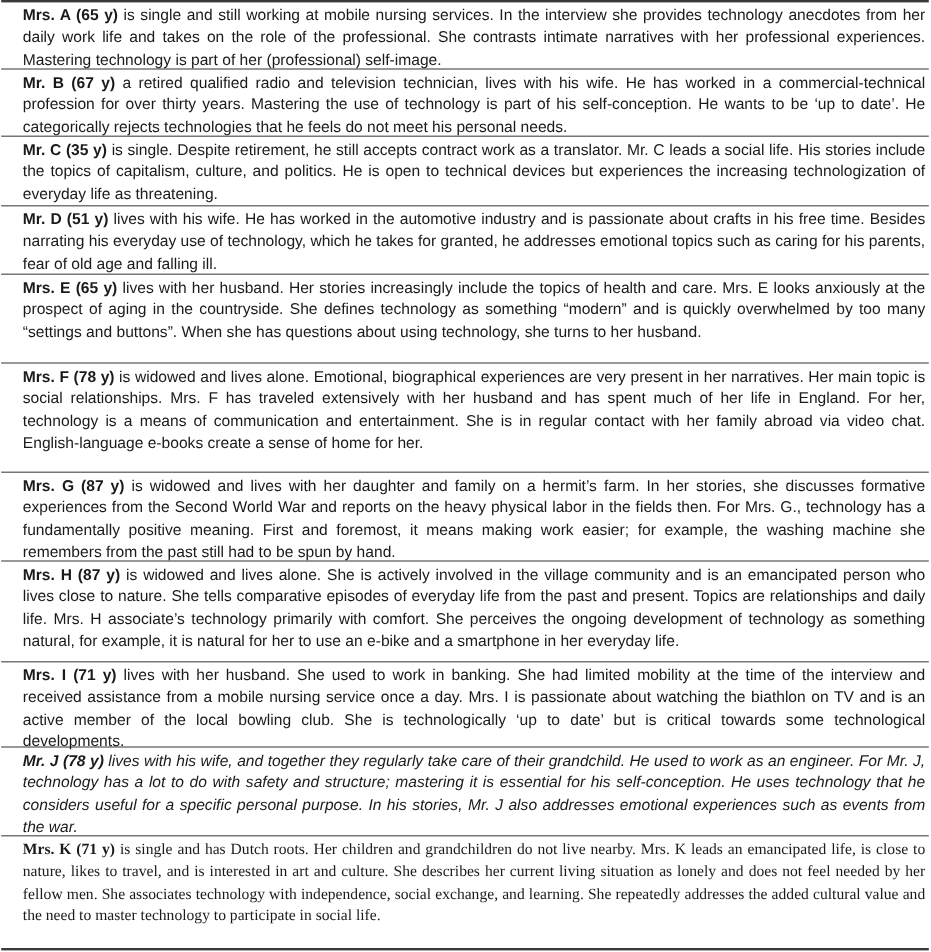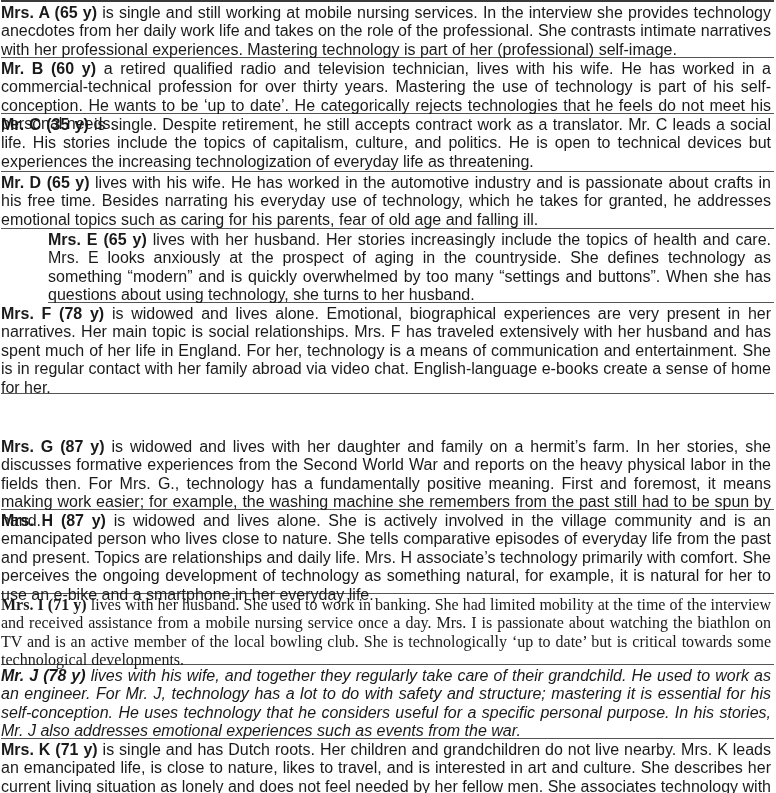--- a/index.html
+++ b/index.html
@@ -15,62 +15,63 @@
       color: #1a1a1a;
     }
     .table {
       width: 773px;
       margin-left: 1px;
       border-top: 2px solid #3a3a3a;
       border-bottom: 2px solid #3a3a3a;
     }
     .row {
       border-bottom: 1.5px solid #555555;
-      padding: 2px 3px 2px 0;
-      font-size: 16px;
+      padding: 2px 3px 2px 18px;
+      font-size: 13px;
       line-height: 18.4px;
       text-align: justify;
       box-sizing: border-box;
     }
     .row:last-child {
       border-bottom: none;
+      font-family: Liberation Serif, serif;
     }
     .name {
       font-weight: bold;
     }
   </style>
 </head>
 <body>
 
 <div class="table">
   <div class="row" style="height:56px;">
     <span class="name">Mrs. A (65 y)</span><span> is single and still working at mobile nursing services. In the interview she provides technology anecdotes from her daily work life and takes on the role of the professional. She contrasts intimate narratives with her professional experiences. Mastering technology is part of her (professional) self-image.</span>
   </div>
   <div class="row" style="height:56px;">
-    <span class="name">Mr. B (60 y)</span><span> a retired qualified radio and television technician, lives with his wife. He has worked in a commercial-technical profession for over thirty years. Mastering the use of technology is part of his self-conception. He wants to be ‘up to date’. He categorically rejects technologies that he feels do not meet his personal needs.</span>
+    <span class="name">Mr. B (67 y)</span><span> a retired qualified radio and television technician, lives with his wife. He has worked in a commercial-technical profession for over thirty years. Mastering the use of technology is part of his self-conception. He wants to be ‘up to date’. He categorically rejects technologies that he feels do not meet his personal needs.</span>
   </div>
   <div class="row" style="height:58px;">
     <span class="name">Mr. C (35 y)</span><span> is single. Despite retirement, he still accepts contract work as a translator. Mr. C leads a social life. His stories include the topics of capitalism, culture, and politics. He is open to technical devices but experiences the increasing technologization of everyday life as threatening.</span>
   </div>
   <div class="row" style="height:57px;">
-    <span class="name">Mr. D (65 y)</span><span> lives with his wife. He has worked in the automotive industry and is passionate about crafts in his free time. Besides narrating his everyday use of technology, which he takes for granted, he addresses emotional topics such as caring for his parents, fear of old age and falling ill.</span>
+    <span class="name">Mr. D (51 y)</span><span> lives with his wife. He has worked in the automotive industry and is passionate about crafts in his free time. Besides narrating his everyday use of technology, which he takes for granted, he addresses emotional topics such as caring for his parents, fear of old age and falling ill.</span>
   </div>
-  <div class="row" style="height:74px;margin-left:47px;">
+  <div class="row" style="height:74px;">
     <span class="name">Mrs. E (65 y)</span><span> lives with her husband. Her stories increasingly include the topics of health and care. Mrs. E looks anxiously at the prospect of aging in the countryside. She defines technology as something “modern” and is quickly overwhelmed by too many “settings and buttons”. When she has questions about using technology, she turns to her husband.</span>
   </div>
   <div class="row" style="height:91px;">
     <span class="name">Mrs. F (78 y)</span><span> is widowed and lives alone. Emotional, biographical experiences are very present in her narratives. Her main topic is social relationships. Mrs. F has traveled extensively with her husband and has spent much of her life in England. For her, technology is a means of communication and entertainment. She is in regular contact with her family abroad via video chat. English-language e-books create a sense of home for her.</span>
   </div>
-  <div class="row" style="height:74px;margin-top:42px;">
+  <div class="row" style="height:74px;">
     <span class="name">Mrs. G (87 y)</span><span> is widowed and lives with her daughter and family on a hermit’s farm. In her stories, she discusses formative experiences from the Second World War and reports on the heavy physical labor in the fields then. For Mrs. G., technology has a fundamentally positive meaning. First and foremost, it means making work easier; for example, the washing machine she remembers from the past still had to be spun by hand.</span>
   </div>
   <div class="row" style="height:84px;">
     <span class="name">Mrs. H (87 y)</span><span> is widowed and lives alone. She is actively involved in the village community and is an emancipated person who lives close to nature. She tells comparative episodes of everyday life from the past and present. Topics are relationships and daily life. Mrs. H associate’s technology primarily with comfort. She perceives the ongoing development of technology as something natural, for example, it is natural for her to use an e-bike and a smartphone in her everyday life.</span>
   </div>
-  <div class="row" style="height:71px;font-family:Liberation Serif, serif;">
+  <div class="row" style="height:71px;">
     <span class="name">Mrs. I (71 y)</span><span> lives with her husband. She used to work in banking. She had limited mobility at the time of the interview and received assistance from a mobile nursing service once a day. Mrs. I is passionate about watching the biathlon on TV and is an active member of the local bowling club. She is technologically ‘up to date’ but is critical towards some technological developments.</span>
   </div>
   <div class="row" style="height:74px;font-style:italic;">
     <span class="name">Mr. J (78 y)</span><span> lives with his wife, and together they regularly take care of their grandchild. He used to work as an engineer. For Mr. J, technology has a lot to do with safety and structure; mastering it is essential for his self-conception. He uses technology that he considers useful for a specific personal purpose. In his stories, Mr. J also addresses emotional experiences such as events from the war.</span>
   </div>
   <div class="row" style="height:93px;">
     <span class="name">Mrs. K (71 y)</span><span> is single and has Dutch roots. Her children and grandchildren do not live nearby. Mrs. K leads an emancipated life, is close to nature, likes to travel, and is interested in art and culture. She describes her current living situation as lonely and does not feel needed by her fellow men. She associates technology with independence, social exchange, and learning. She repeatedly addresses the added cultural value and the need to master technology to participate in social life.</span>
   </div>
 </div>
 

